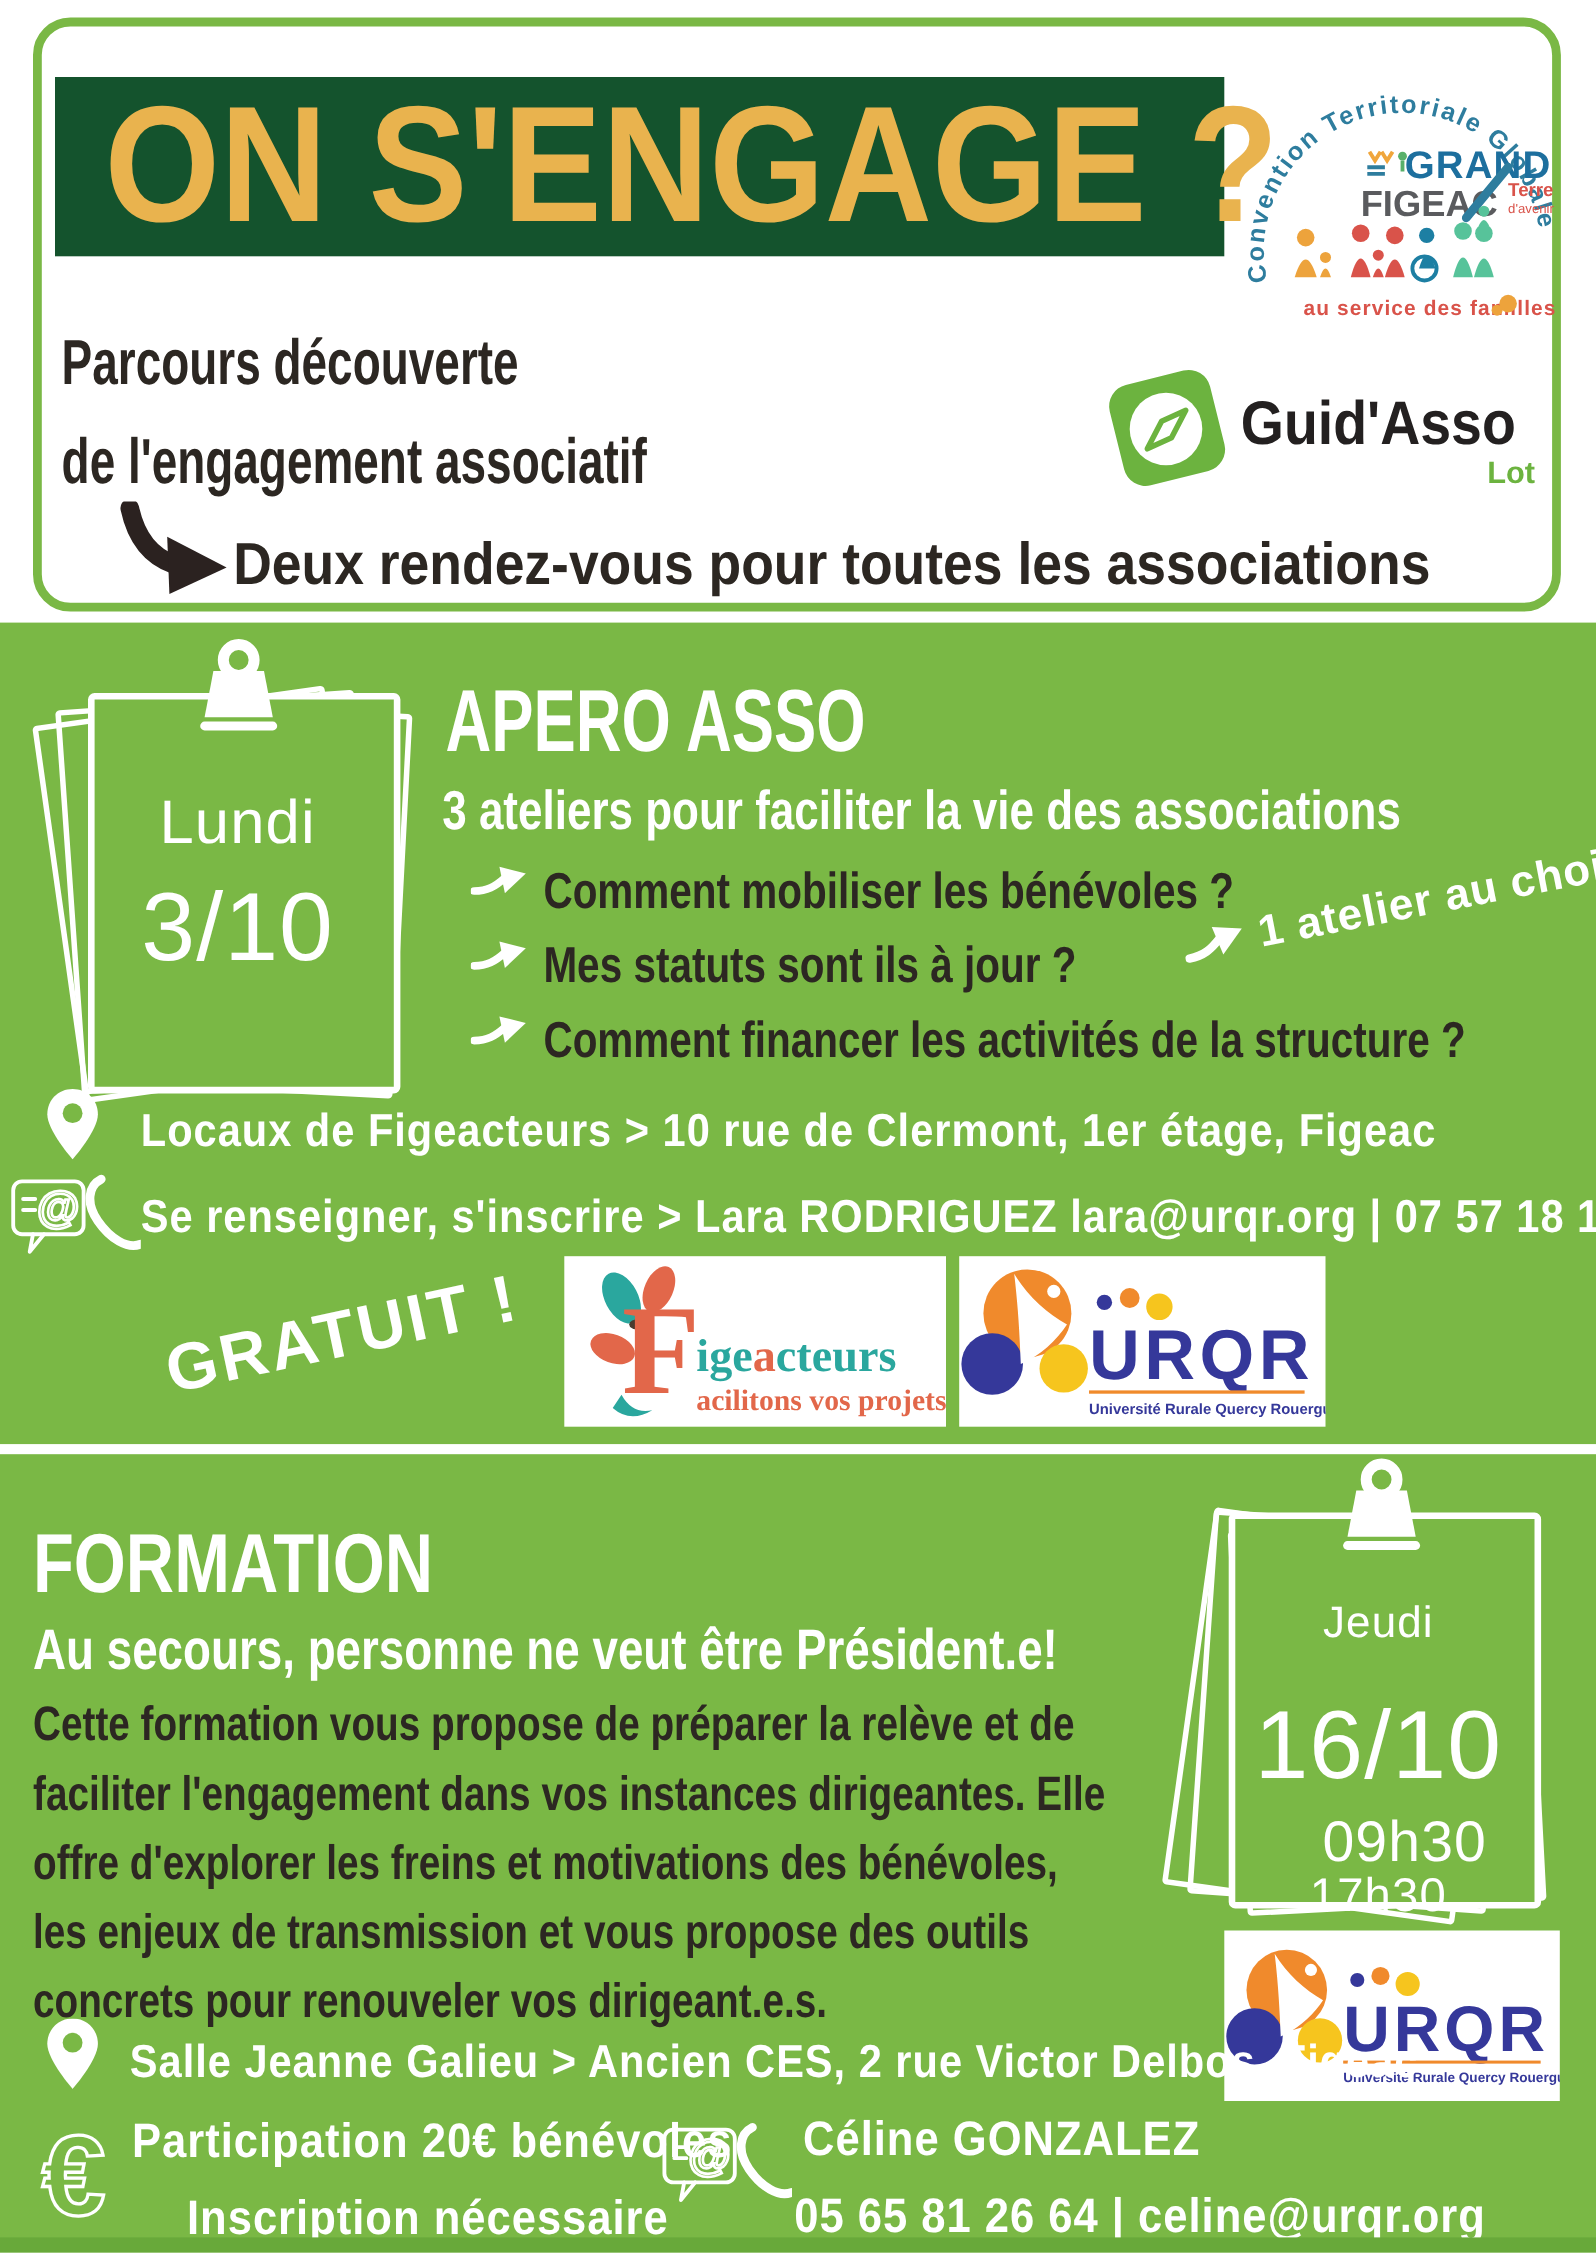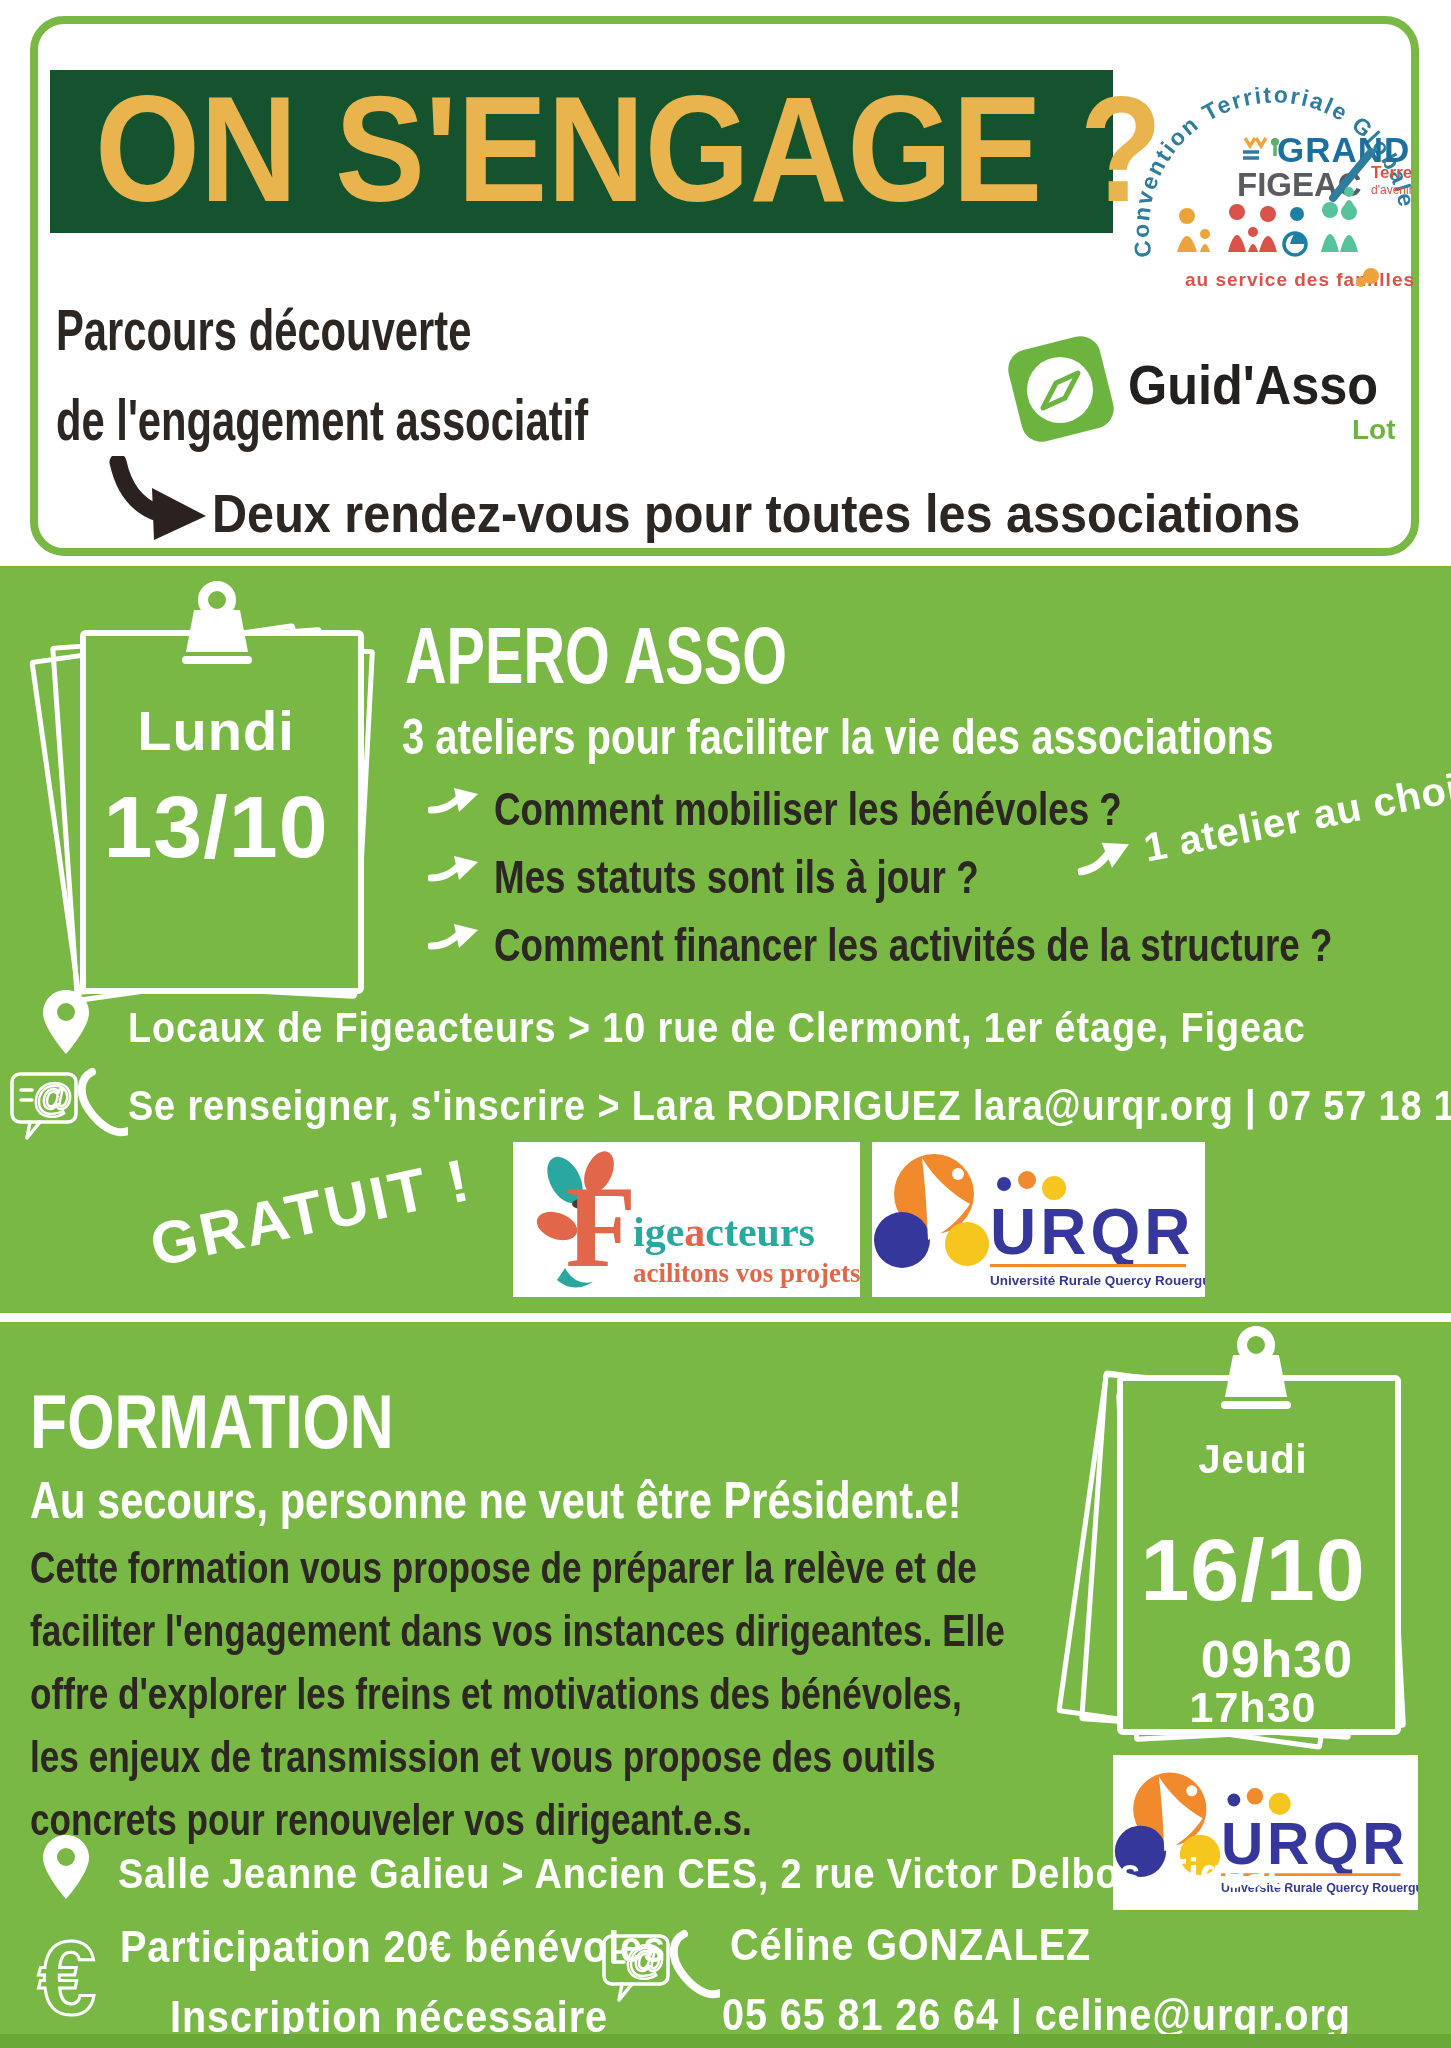--- a/index.html
+++ b/index.html
@@ -15,22 +15,22 @@
   .hand{font-weight:bold;color:#ffffff;letter-spacing:1px;white-space:nowrap;}
   .header-card{position:absolute;left:30px;top:16px;width:1373px;height:524px;
     border:8px solid #7ab845;border-radius:34px;background:#fff;}
   .banner{position:absolute;left:50px;top:70px;width:1063px;height:163px;background:#14532d;}
   .banner-title{color:#e9b34e;font-size:150px;font-weight:bold;line-height:158px;
     padding-left:50px;white-space:nowrap;transform:scaleX(.90);transform-origin:left center;}
   .section-bg{position:absolute;left:0;width:1451px;background:#7ab845;}
   .logo-box{position:absolute;background:#ffffff;}
   .clip-frame{position:absolute;border:6px solid #fff;border-radius:6px;}
   .clip-page{position:absolute;border:5px solid #fff;border-radius:4px;}
-  .clip-text{position:absolute;text-align:center;color:#fff;font-weight:bold;
-    letter-spacing:1px;white-space:nowrap;}
+  .clip-text{position:absolute;text-align:center;color:#fff;font-weight:normal;
+    letter-spacing:1px;white-space:nowrap;margin-top:16px;}
   .bullet-row{position:absolute;display:flex;align-items:flex-start;gap:14px;}
   svg text{font-family:"Liberation Sans",sans-serif;}
   svg .serif{font-family:"Liberation Serif",serif;}
 </style>
 </head>
 <body>
 
 <div class="poster">
 
   <div class="header-card"></div>
@@ -107,21 +107,21 @@
       <div class="clip-page" style="left:-8px;top:46px;width:258px;height:336px;transform:rotate(-8deg);"></div>
       <div class="clip-page" style="left:2px;top:42px;width:262px;height:340px;transform:rotate(-4deg);"></div>
       <div class="clip-page" style="left:34px;top:48px;width:262px;height:340px;transform:rotate(3deg);"></div>
       <div class="clip-frame" style="left:20px;top:36px;width:272px;height:352px;background:#7ab845;"></div>
       <svg class="abs" style="left:102px;top:-14px;" width="110" height="100" viewBox="0 0 110 100">
         <circle cx="55" cy="20" r="14" fill="none" stroke="#fff" stroke-width="10"></circle>
         <path d="M32,30 L78,30 L86,72 L24,72 Z" fill="#fff"></path>
         <rect x="20" y="76" width="70" height="8" rx="4" fill="#fff"></rect>
       </svg>
       <div class="clip-text" style="left:20px;top:104px;width:272px;font-size:56px;">Lundi</div>
-      <div class="clip-text" style="left:20px;top:182px;width:272px;font-size:88px;">13/10</div>
+      <div class="clip-text" style="left:20px;top:182px;width:272px;font-size:88px;">3/10</div>
     </div>
 
     <div class="abs cond sx72 white" style="left:405px;top:610px;font-size:80px;">APERO ASSO</div>
     <div class="abs cond sx80 white" style="left:402px;top:708px;font-size:50px;">3 ateliers pour faciliter la vie des associations</div>
 
     <div class="bullet-row" style="left:428px;top:782px;">
       <svg width="52" height="38" viewBox="0 0 52 38">
         <path d="M3,28 C15,28 22,24 31,16" stroke="#fff" stroke-width="7" fill="none" stroke-linecap="round"></path>
         <path d="M26,6 L50,12 L31,30 Z" fill="#fff"></path>
         </svg>

